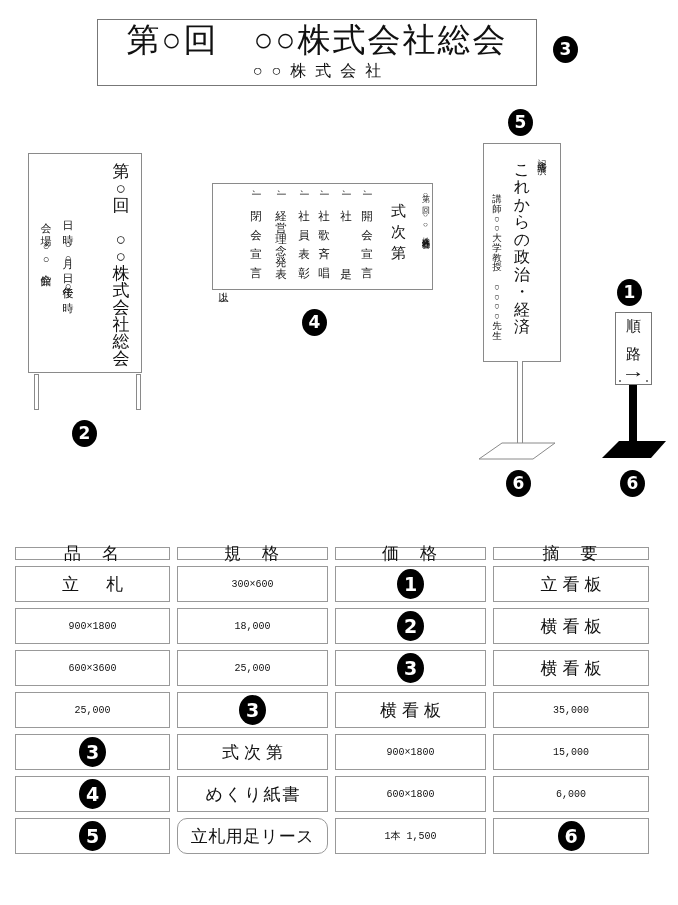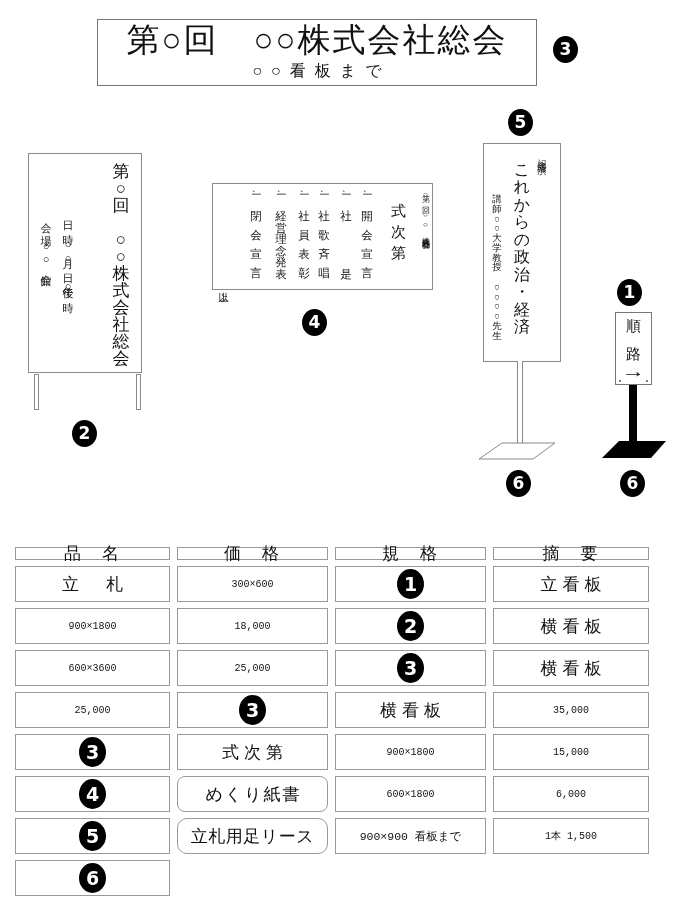--- a/index.html
+++ b/index.html
@@ -52,35 +52,35 @@
   .screw-l{left:3px;} .screw-r{right:3px;}
   .pole1{position:absolute;left:629px;top:385px;width:8px;height:57px;background:#000;}
   .base1{position:absolute;left:600px;top:439px;}
   
   .table{position:absolute;left:15px;top:524px;display:grid;
          grid-template-columns:155px 151px 151px 156px;grid-template-rows:repeat(9,36px);gap:6px 7px;}
   .cell{border:1px solid #999;background:#fff;display:flex;align-items:center;justify-content:center;box-sizing:border-box;}
   .th{font-size:17px;letter-spacing:2px;margin-top:23px;}
   .name{font-size:17px;}
   .sp5{letter-spacing:5px;text-indent:5px;text-align:center;}
-  .sp2{letter-spacing:2px;text-indent:2px;border-radius:8px;}
+  .sp2{letter-spacing:2px;text-indent:2px;}
   .sp0{letter-spacing:0.5px;border-radius:10px;}
   .num{font-family:"Liberation Mono","DejaVu Sans Mono",monospace;font-size:10px;letter-spacing:0;}
   .num-small{font-size:11.5px;}
   .tbadge{width:27px;height:30px;border-radius:50%;background:#000;color:#fff;display:flex;align-items:center;
           justify-content:center;font-size:19px;font-weight:bold;font-family:"DejaVu Sans",sans-serif;line-height:1;}
 </style>
 </head>
 <body>
 
 <div class="canvas">
 
   <div class="board banner">
     <div class="banner-title">第○回　○○株式会社総会</div>
-    <div class="banner-sub">○○看板まで</div>
+    <div class="banner-sub">○○株式会社</div>
   </div>
   <div class="badge" style="left:553px;top:36px;">3</div>
 
   <div class="board sign2">
     <div class="chars sign2-title">
         <span>第</span>
         <span>○</span>
         <span>回</span>
         <span>　</span>
         <span>○</span>
@@ -214,22 +214,22 @@
     <span class="screw screw-r"></span>
   </div>
   <div class="pole1"></div>
   <svg class="base1" width="72" height="22">
     <polygon points="19,2 66,2 51,19 2,19" fill="#000000"></polygon>
   </svg>
   <div class="badge" style="left:620px;top:470px;">6</div>
 
   <div class="table">
     <div class="cell th">品　名</div>
+    <div class="cell th">規　格</div>
     <div class="cell th">価　格</div>
-    <div class="cell th">規　格</div>
     <div class="cell th">摘　要</div>
 
     <div class="cell name sp5">立　札</div>
     <div class="cell num">300×600</div>
     <div class="cell">
         <div class="tbadge">1</div>
       </div>
 
     <div class="cell name sp5">立看板</div>
     <div class="cell num">900×1800</div>
@@ -265,20 +265,19 @@
       </div>
 
     <div class="cell name sp2">めくり紙書</div>
     <div class="cell num">600×1800</div>
     <div class="cell num">6,000</div>
     <div class="cell">
         <div class="tbadge">5</div>
       </div>
 
     <div class="cell name sp0">立札用足リース</div>
-    <div class="cell num num-small">900×900 看板まで</div>
     <div class="cell num">1本 1,500</div>
     <div class="cell">
         <div class="tbadge">6</div>
       </div>
   </div>
 
 </div>
 
 </body></html>

